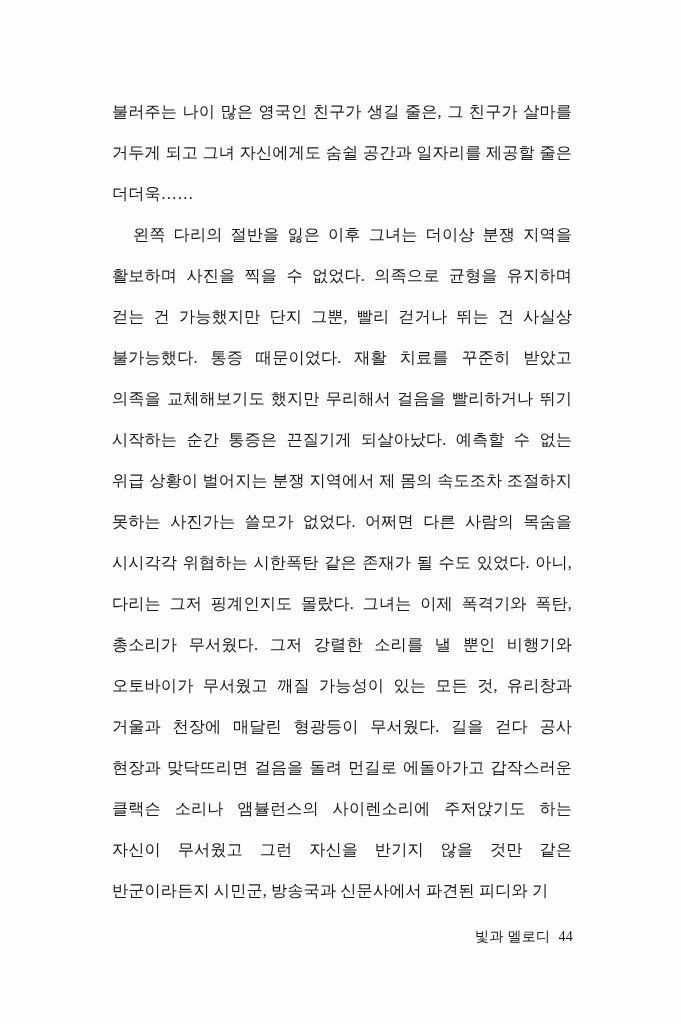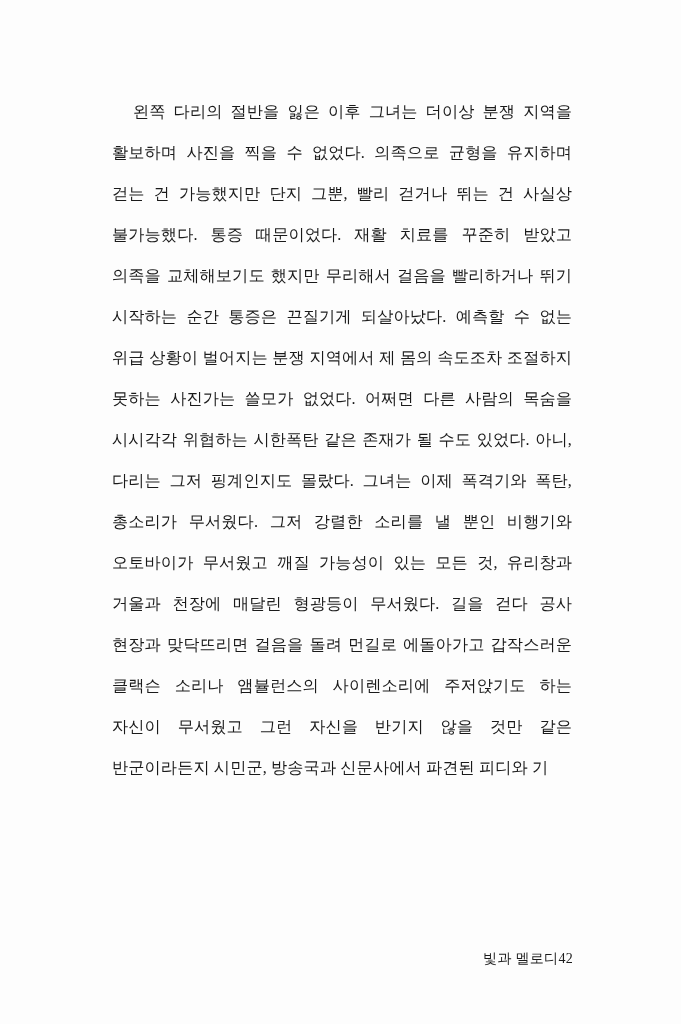--- a/index.html
+++ b/index.html
@@ -41,40 +41,41 @@
   .para.indent {
     text-indent: 21px;
     font-family: Liberation Serif, serif;
   }
   .para + .para {
     margin-top: 0;
   }
   .footer {
     position: absolute;
     right: 108px;
-    bottom: 56px;
+    bottom: 78px;
     font-size: 14px;
     letter-spacing: 0.3px;
     color: #1a1a1a;
     display: flex;
     align-items: baseline;
-    gap: 0;
+    gap: 8px;
     margin-left: 48px;
   }
   .footer .book-title {
     font-size: 14px;
   }
   .footer .page-number {
     font-size: 14px;
   }
 </style>
 </head>
 <body>
 
 <div class="page">
   <div class="page-body">
+    <p class="para">불러주는 나이 많은 영국인 친구가 생길 줄은, 그 친구가 살마를 거두게 되고 그녀 자신에게도 숨쉴 공간과 일자리를 제공할 줄은 더더욱……</p>
     <p class="para indent">왼쪽 다리의 절반을 잃은 이후 그녀는 더이상 분쟁 지역을 활보하며 사진을 찍을 수 없었다. 의족으로 균형을 유지하며 걷는 건 가능했지만 단지 그뿐, 빨리 걷거나 뛰는 건 사실상 불가능했다. 통증 때문이었다. 재활 치료를 꾸준히 받았고 의족을 교체해보기도 했지만 무리해서 걸음을 빨리하거나 뛰기 시작하는 순간 통증은 끈질기게 되살아났다. 예측할 수 없는 위급 상황이 벌어지는 분쟁 지역에서 제 몸의 속도조차 조절하지 못하는 사진가는 쓸모가 없었다. 어쩌면 다른 사람의 목숨을 시시각각 위협하는 시한폭탄 같은 존재가 될 수도 있었다. 아니, 다리는 그저 핑계인지도 몰랐다. 그녀는 이제 폭격기와 폭탄, 총소리가 무서웠다. 그저 강렬한 소리를 낼 뿐인 비행기와 오토바이가 무서웠고 깨질 가능성이 있는 모든 것, 유리창과 거울과 천장에 매달린 형광등이 무서웠다. 길을 걷다 공사 현장과 맞닥뜨리면 걸음을 돌려 먼길로 에돌아가고 갑작스러운 클랙슨 소리나 앰뷸런스의 사이렌소리에 주저앉기도 하는 자신이 무서웠고 그런 자신을 반기지 않을 것만 같은 반군이라든지 시민군, 방송국과 신문사에서 파견된 피디와 기</p>
   </div>
   <div class="footer">
     <span class="book-title">빛과 멜로디</span>
-    <span class="page-number">42</span>
+    <span class="page-number">44</span>
   </div>
 </div>
 
 </body></html>

